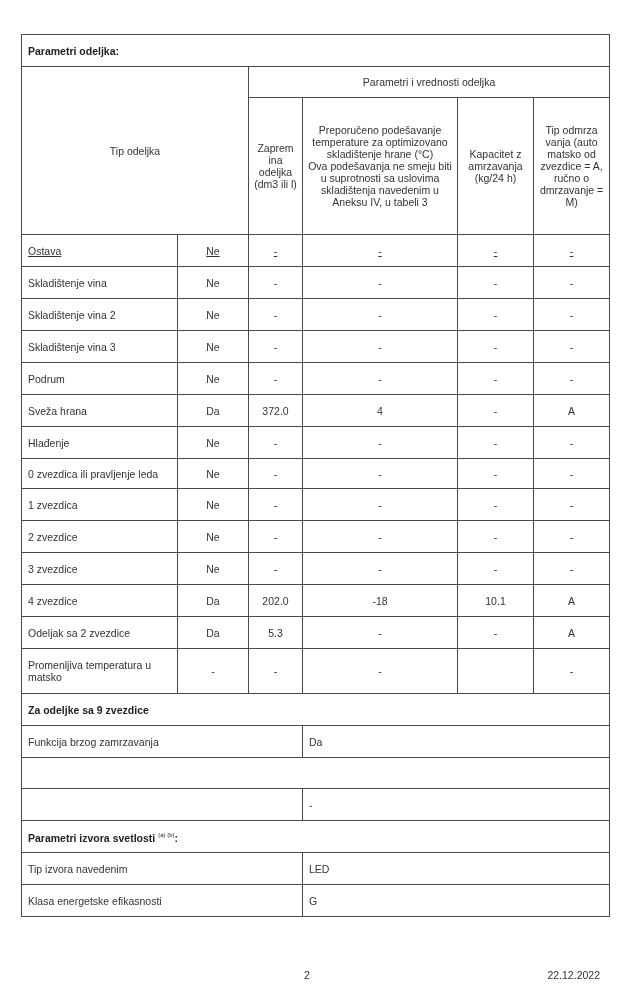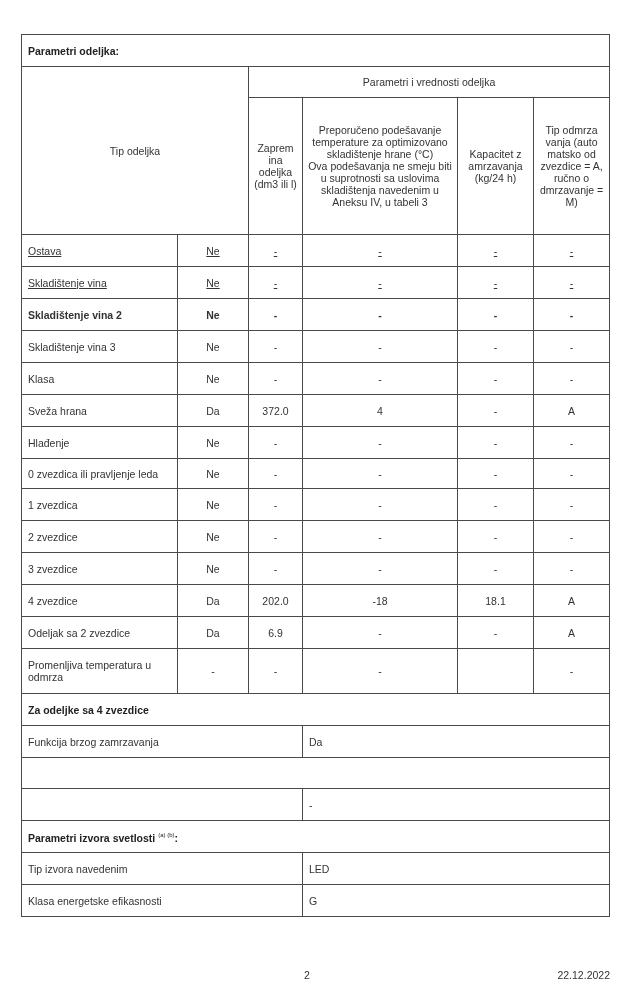--- a/index.html
+++ b/index.html
@@ -13,21 +13,21 @@
   }
   table.spec td {
     border: 1.4px solid #4a4a4a; padding: 0 6px; vertical-align: middle;
     line-height: 12px;
   }
   .c { text-align: center; }
   .b { font-weight: bold; color: #222222; }
   .hdr-sm { padding: 0 2px !important; }
   sup { font-size: 6px; font-weight: normal; }
   .footer-page { position: absolute; left: 304px; top: 969px; font-size: 10.5px; }
-  .footer-date { position: absolute; right: 20px; top: 969px; font-size: 10.5px; }
+  .footer-date { position: absolute; right: 30px; top: 969px; font-size: 10.5px; }
 </style>
 </head>
 <body>
 
 <table class="spec">
   <colgroup>
     <col style="width:156px">
     <col style="width:71px">
     <col style="width:54px">
     <col style="width:155px">
@@ -54,46 +54,46 @@
   </tbody>
     <tbody id="rows-body">
       <tr style="height: 32px; text-decoration: underline;">
         <td>Ostava</td>
         <td class="c">Ne</td>
         <td class="c">-</td>
         <td class="c">-</td>
         <td class="c">-</td>
         <td class="c">-</td>
       </tr>
-      <tr style="height: 32px; text-decoration: underline;">
+      <tr style="height: 32px;">
         <td>Skladištenje vina</td>
         <td class="c">Ne</td>
         <td class="c">-</td>
         <td class="c">-</td>
         <td class="c">-</td>
         <td class="c">-</td>
       </tr>
-      <tr style="height: 32px; font-weight: bold;">
+      <tr style="height: 32px;">
         <td>Skladištenje vina 2</td>
         <td class="c">Ne</td>
         <td class="c">-</td>
         <td class="c">-</td>
         <td class="c">-</td>
         <td class="c">-</td>
       </tr>
       <tr style="height: 32px;">
         <td>Skladištenje vina 3</td>
         <td class="c">Ne</td>
         <td class="c">-</td>
         <td class="c">-</td>
         <td class="c">-</td>
         <td class="c">-</td>
       </tr>
       <tr style="height: 32px;">
-        <td>Klasa</td>
+        <td>Podrum</td>
         <td class="c">Ne</td>
         <td class="c">-</td>
         <td class="c">-</td>
         <td class="c">-</td>
         <td class="c">-</td>
       </tr>
       <tr style="height: 32px;">
         <td>Sveža hrana</td>
         <td class="c">Da</td>
         <td class="c">372.0</td>
@@ -139,43 +139,43 @@
         <td class="c">-</td>
         <td class="c">-</td>
         <td class="c">-</td>
         <td class="c">-</td>
       </tr>
       <tr style="height: 32px;">
         <td>4 zvezdice</td>
         <td class="c">Da</td>
         <td class="c">202.0</td>
         <td class="c">-18</td>
-        <td class="c">18.1</td>
+        <td class="c">10.1</td>
         <td class="c">A</td>
       </tr>
       <tr style="height: 32px; margin-left: 8px;">
         <td>Odeljak sa 2 zvezdice</td>
         <td class="c">Da</td>
-        <td class="c">6.9</td>
+        <td class="c">5.3</td>
         <td class="c">-</td>
         <td class="c">-</td>
         <td class="c">A</td>
       </tr>
       <tr style="height: 45px;">
-        <td>Promenljiva temperatura u odmrza</td>
+        <td>Promenljiva temperatura u matsko</td>
         <td class="c">-</td>
         <td class="c">-</td>
         <td class="c">-</td>
         <td class="c"></td>
         <td class="c">-</td>
       </tr>
     </tbody>
   <tbody>
       <tr style="height:32px">
-    <td colspan="6" class="b">Za odeljke sa 4 zvezdice</td>
+    <td colspan="6" class="b">Za odeljke sa 9 zvezdice</td>
   </tr>
   <tr style="height:32px">
     <td colspan="3">Funkcija brzog zamrzavanja</td>
     <td colspan="3">Da</td>
   </tr>
   <tr style="height:31px">
     <td colspan="6"></td>
   </tr>
   <tr style="height:32px">
     <td colspan="3"></td>

